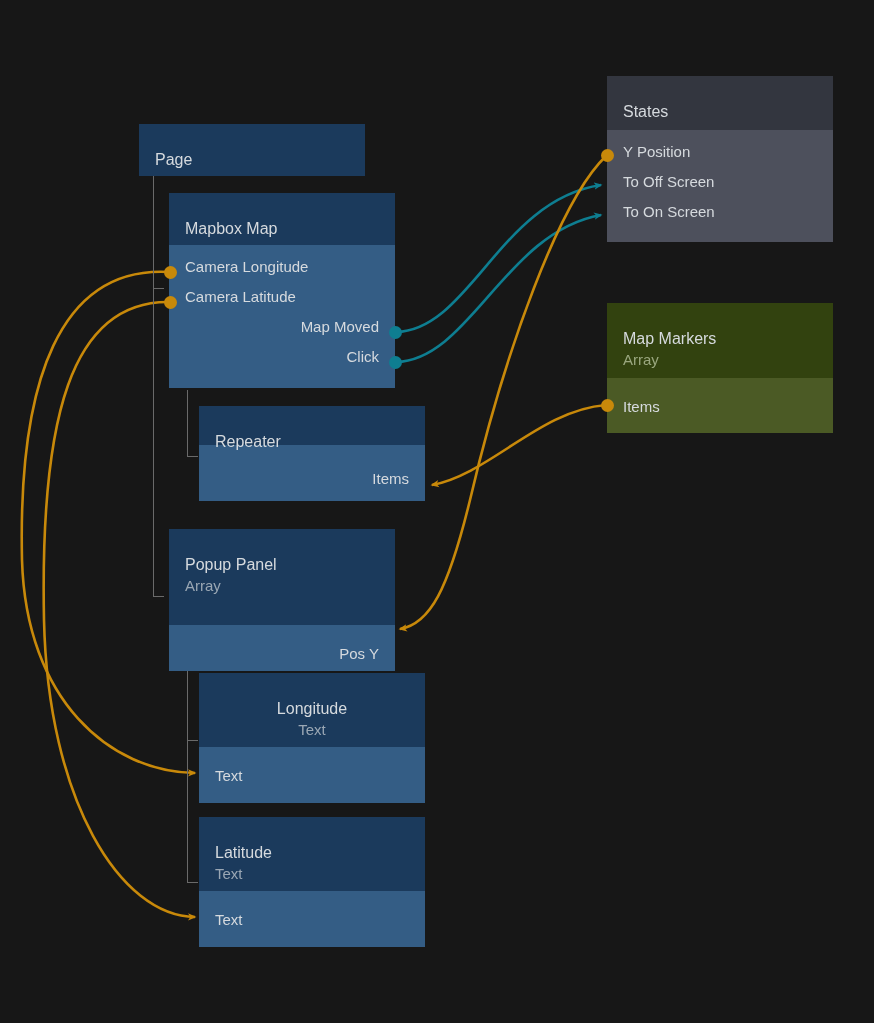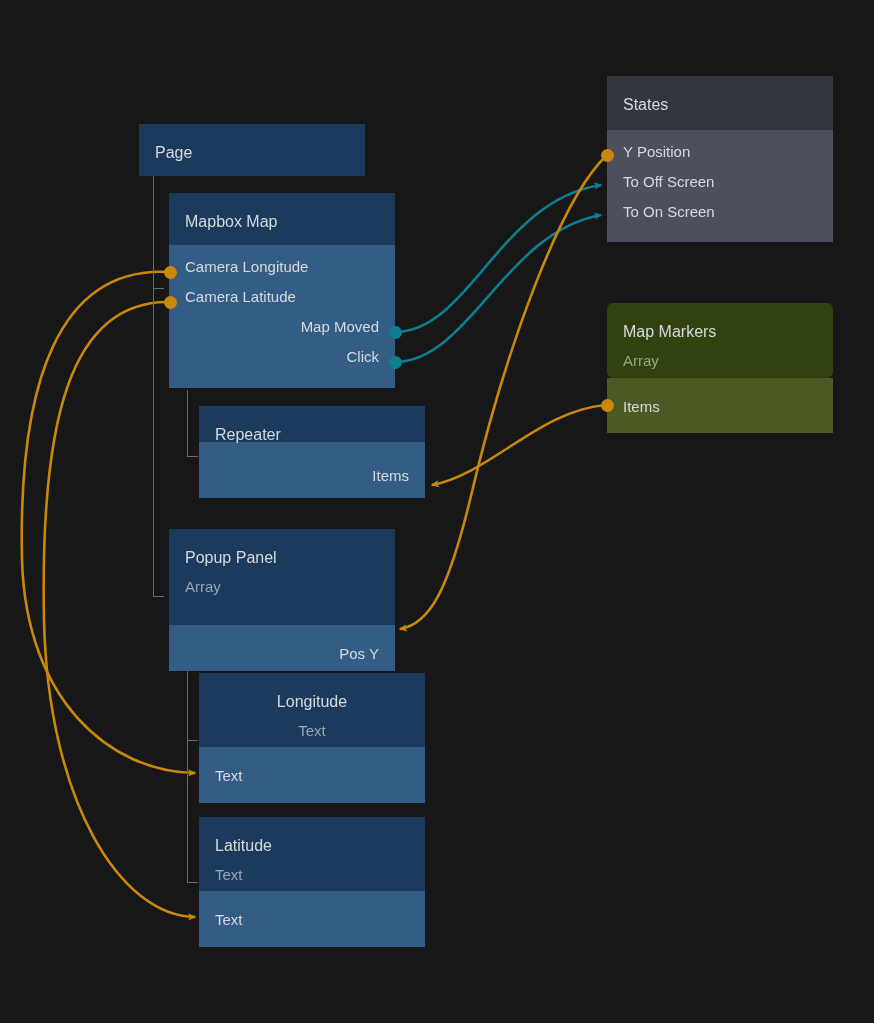--- a/index.html
+++ b/index.html
@@ -37,33 +37,33 @@
   .tree-v { width: 1px; }
   .tree-h { height: 1px; }
 
   
   .node {
     position: absolute;
     z-index: 3;
     box-sizing: border-box;
   }
   .node-header {
-    padding: 19px 16px 13px 16px;
+    padding: 26px 16px 13px 16px;
     box-sizing: border-box;
   }
   .node-title {
     font-size: 16px;
     color: #d6dade;
     line-height: 20px;
     white-space: nowrap;
   }
   .node-subtitle {
     font-size: 15px;
     line-height: 20px;
-    margin-top: 9px;
+    margin-top: 1px;
     white-space: nowrap;
   }
   .node-body {
     box-sizing: border-box;
     padding: 6px 0 6px 0;
   }
   .port-row {
     height: 30px;
     display: flex;
     align-items: center;
@@ -79,21 +79,21 @@
   
   .blue .node-header { background: #1b3a5c; }
   .blue .node-body   { background: #345d85; }
   .blue .node-subtitle { color: #9aa7b4; }
 
   
   .gray .node-header { background: #33363f; }
   .gray .node-body   { background: #4d505c; }
 
   
-  .green .node-header { background: #32420f; border-radius: 6px; }
+  .green .node-header { background: #32420f; }
   .green .node-body   { background: #4b5a25; }
   .green .node-subtitle { color: #9aa77f; }
 
   
   .port-dot {
     position: absolute;
     width: 13px;
     height: 13px;
     border-radius: 50%;
     z-index: 4;

